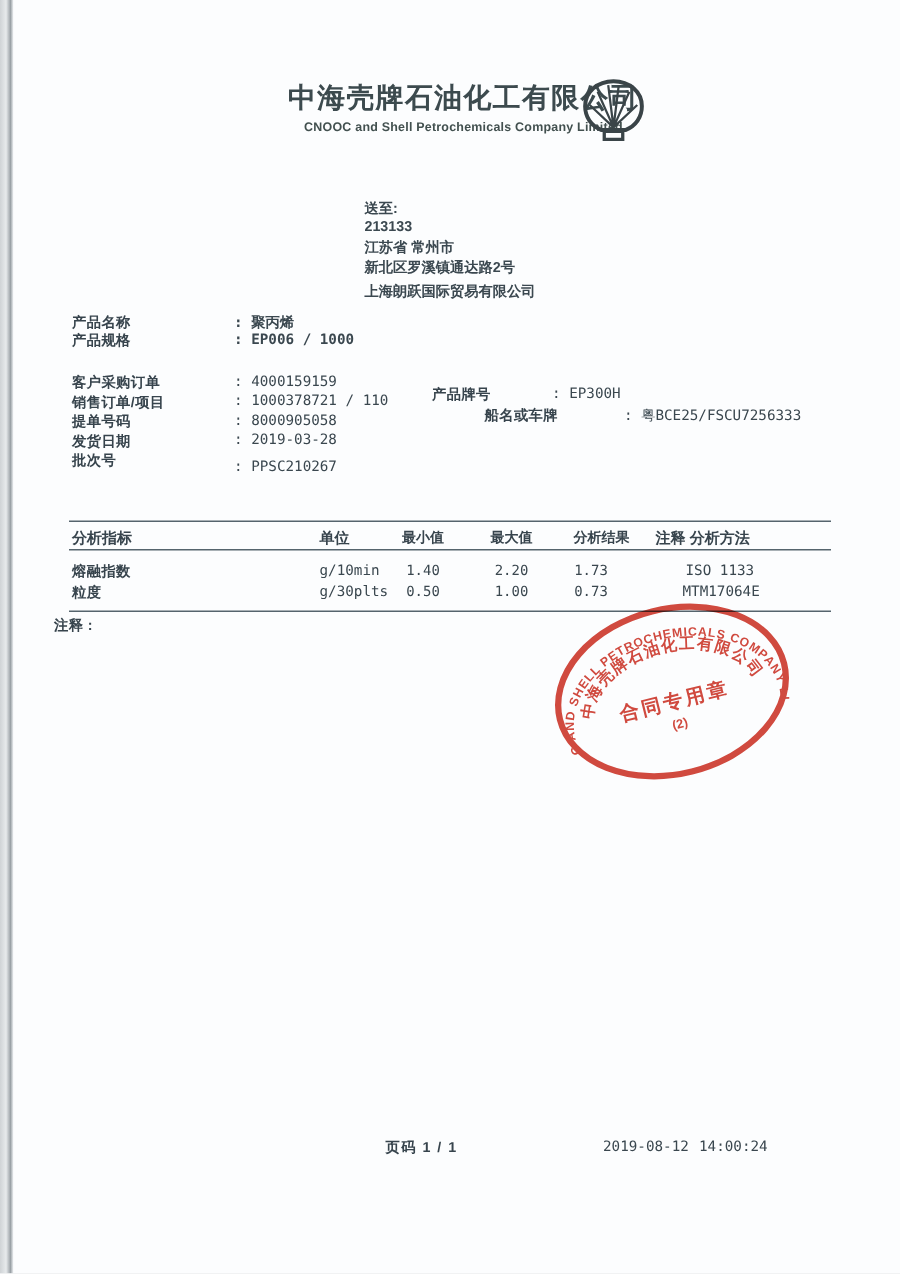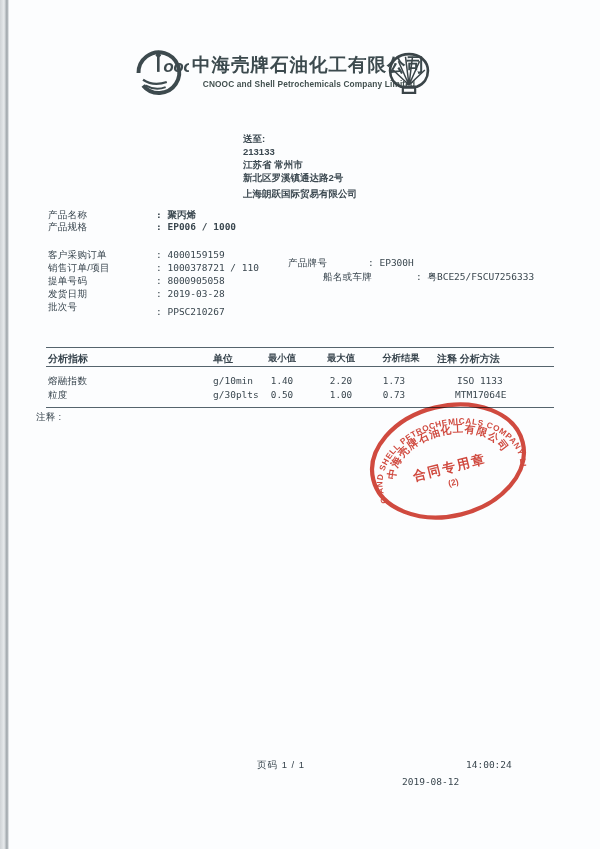--- a/index.html
+++ b/index.html
@@ -7,50 +7,39 @@
     position:relative;width:600px;height:849px;margin:0 auto;
     background:#fcfdfe;overflow:hidden;
     font-family:"Liberation Sans","DejaVu Sans",sans-serif;
     color:#3a474f;
   }
   .scan-edge{
     position:absolute;left:0;top:0;width:9px;height:849px;
     background:linear-gradient(to right,#cfd3d6 0%,#e7eaec 45%,#9aa1a6 78%,#f4f6f8 100%);
   }
   .abs{position:absolute;}
-  .lbl{font-weight:400;font-size:9.5px;color:#37444d;letter-spacing:.3px;white-space:nowrap;}
+  .lbl{font-weight:700;font-size:9.5px;color:#37444d;letter-spacing:.3px;white-space:nowrap;}
   .val{font-family:"DejaVu Sans Mono","Liberation Mono",monospace;font-size:9.5px;color:#3a474f;white-space:nowrap;}
   .company-cn{font-size:18.5px;font-weight:700;color:#3c4a4e;letter-spacing:1px;white-space:nowrap;}
   .company-en{font-size:8.3px;font-weight:700;color:#42504f;letter-spacing:.15px;white-space:nowrap;margin-top:2px;}
   .report-title{font-size:16.5px;font-weight:700;letter-spacing:6px;color:#3a4750;text-align:center;width:600px;}
   .addr{font-size:9.5px;font-weight:700;color:#3b4850;white-space:nowrap;}
   .hline{position:absolute;left:46px;width:508px;height:0;border-top:1.2px solid #55646d;}
   .th{font-weight:700;font-size:10px;color:#37444d;white-space:nowrap;}
   .num{font-family:"DejaVu Sans Mono","Liberation Mono",monospace;font-size:9.3px;text-align:center;width:60px;display:inline-block;}
   .stamp-wrap{transform:rotate(-14deg);mix-blend-mode:multiply;opacity:.92;}
   .footer-txt{font-size:9.5px;}
 </style>
 </head>
 <body>
 
 <div class="page">
 
   <div class="scan-edge"></div>
 
-  <div class="abs" style="left:131px;top:47px;width:58px;height:52px;">
-    <svg width="58" height="52" viewBox="0 0 100 92" fill="none">
-      <path d="M48,46 m-36,0 a36,36 0 1 1 8,22" stroke="#3d4a4e" stroke-width="7" fill="none"></path>
-      <path d="M20,58 q18,12 42,4" stroke="#3d4a4e" stroke-width="4" fill="none"></path>
-      <path d="M24,68 q18,10 36,3" stroke="#3d4a4e" stroke-width="3.4" fill="none"></path>
-      <path d="M30,77 q14,7 26,2" stroke="#3d4a4e" stroke-width="3" fill="none"></path>
-      <path d="M47,8 L47,44" stroke="#3d4a4e" stroke-width="4.6"></path>
-      <path d="M47,6 l5,9 -5,5 -5,-5 z" fill="#3d4a4e"></path>
-      <text x="56" y="44" font-family="'DejaVu Sans',sans-serif" font-size="21" font-weight="bold" font-style="italic" fill="#3d4a4e">OOC</text>
-    </svg>
-  </div>
 
   <div class="abs" style="left:192px;top:52px;text-align:center;">
     <div class="company-cn">中海壳牌石油化工有限公司</div>
     <div class="company-en">CNOOC and Shell Petrochemicals Company Limited</div>
   </div>
 
   <div class="abs" style="left:387px;top:50px;width:44px;height:47px;">
     <svg width="44" height="47" viewBox="0 0 100 104" fill="none">
       <path d="M32,82 C16,76 7,62 7,46 C7,24 26,8 50,8 C74,8 93,24 93,46 C93,62 84,76 68,82 Z" stroke="#3a4448" stroke-width="6" fill="none"></path>
       <path d="M50,78 L14,44 M50,78 L26,24 M50,78 L42,14 M50,78 L58,14 M50,78 L74,24 M50,78 L86,44" stroke="#3a4448" stroke-width="3.4"></path>
@@ -127,16 +116,16 @@
       </text>
       <text font-family="'Liberation Sans',sans-serif" font-size="10.5" font-weight="bold" fill="#cf3a2e" letter-spacing="1">
         <textPath href="#ringCn" startOffset="50%" text-anchor="middle">中海壳牌石油化工有限公司</textPath>
       </text>
       <text x="82" y="70" text-anchor="middle" font-family="'Liberation Sans',sans-serif" font-size="13" font-weight="bold" fill="#cf3a2e" letter-spacing="2">合同专用章</text>
       <text x="82" y="84" text-anchor="middle" font-family="'Liberation Sans',sans-serif" font-size="8.5" font-weight="bold" fill="#cf3a2e">(2)</text>
     </svg>
   </div>
 
   <div class="abs footer-txt lbl" style="left:257px;top:759px;letter-spacing:1px;">页码 1 / 1</div>
-  <div class="abs footer-txt val" style="left:402px;top:776px;text-align:right;">2019-08-12</div>
+  <div class="abs footer-txt val" style="left:402px;top:759px;text-align:right;">2019-08-12</div>
   <div class="abs footer-txt val" style="left:466px;top:759px;">14:00:24</div>
 
 </div>
 
 </body></html>

